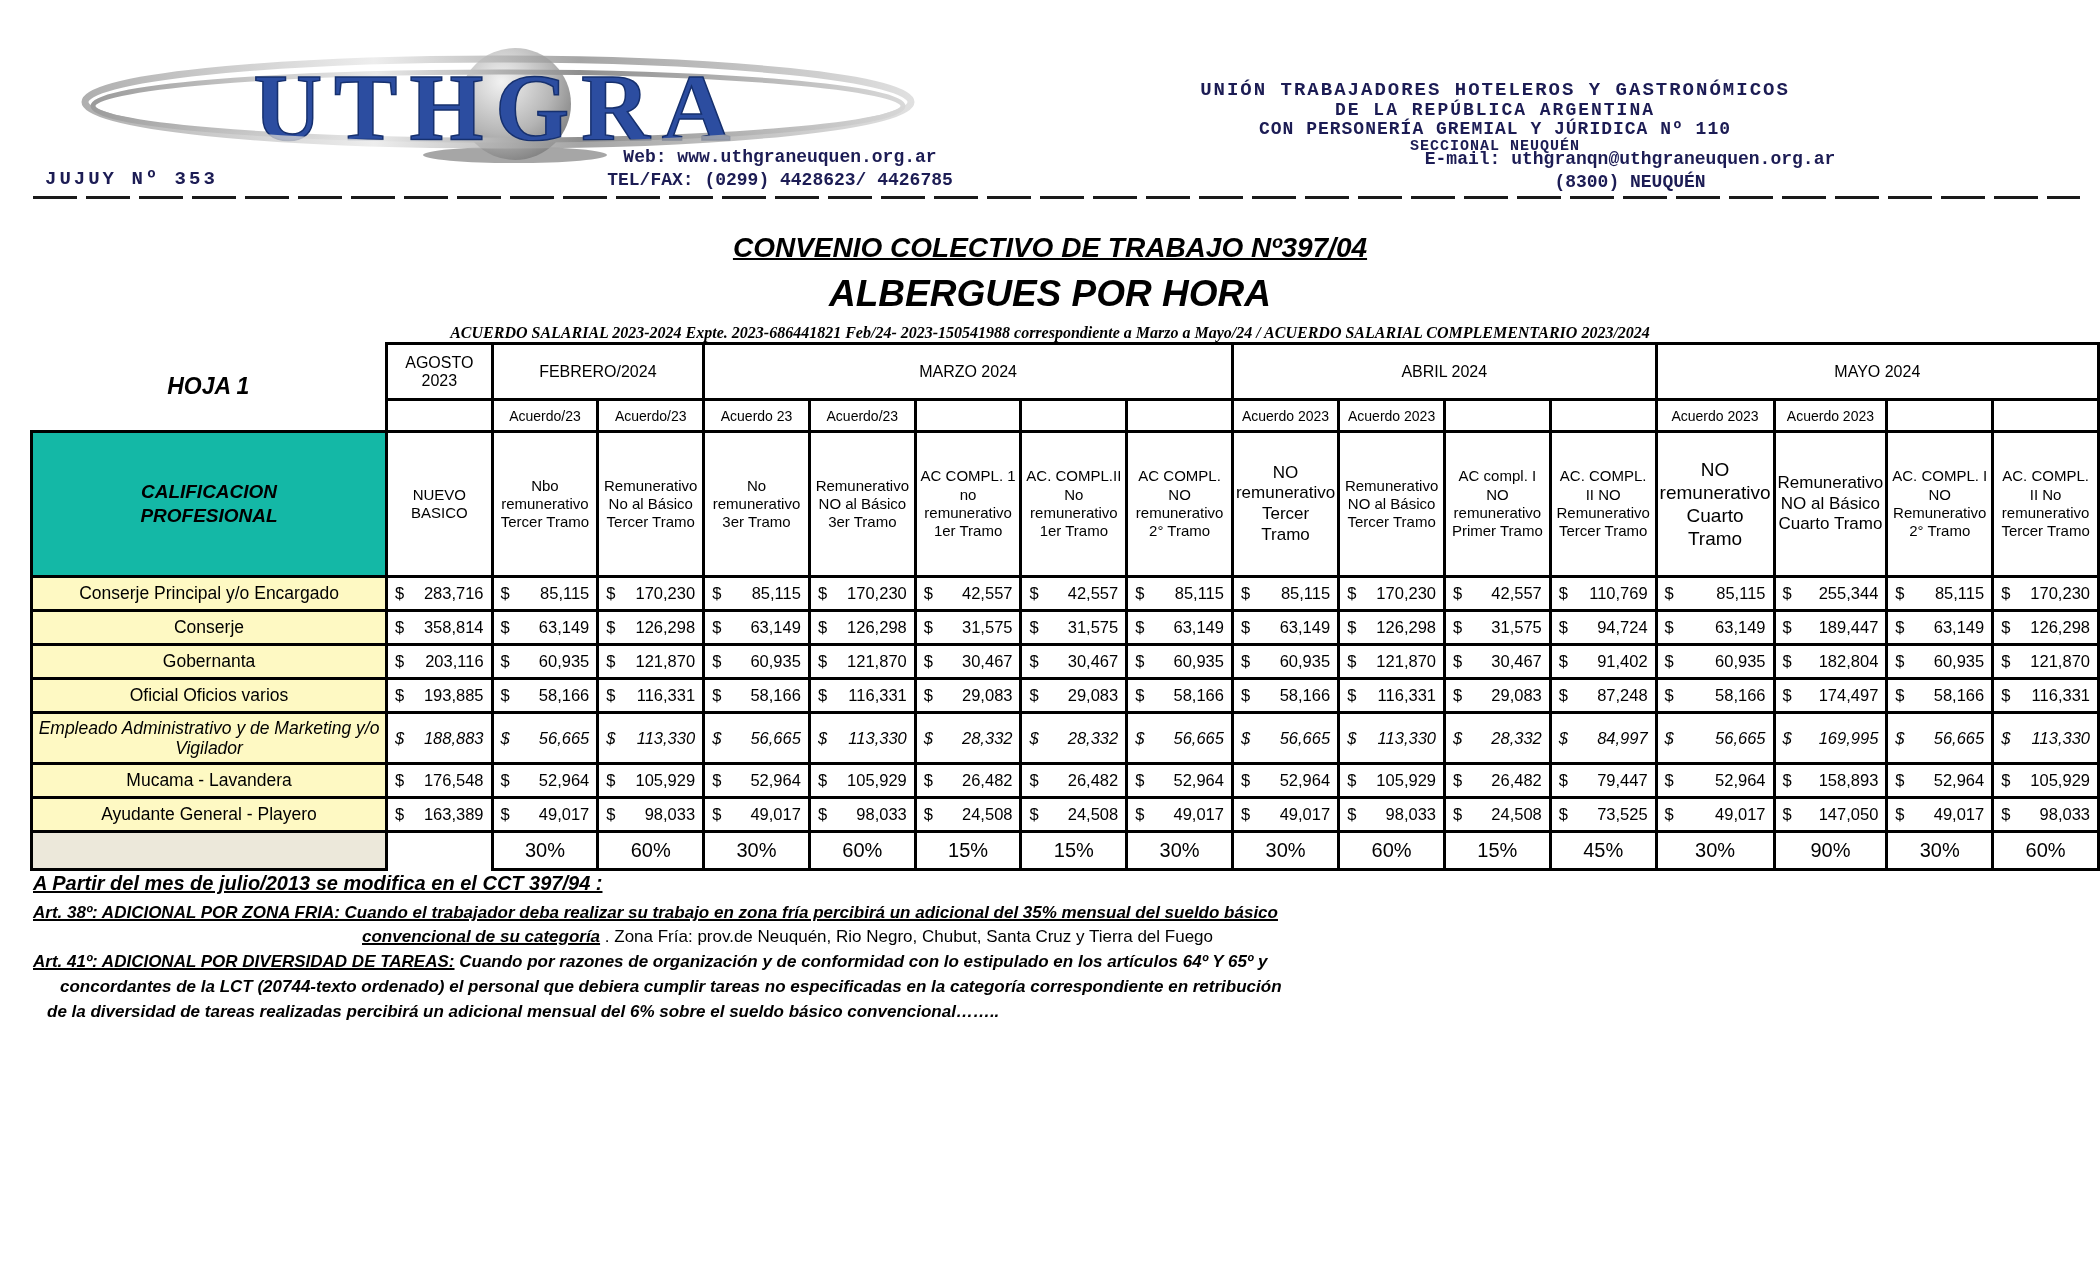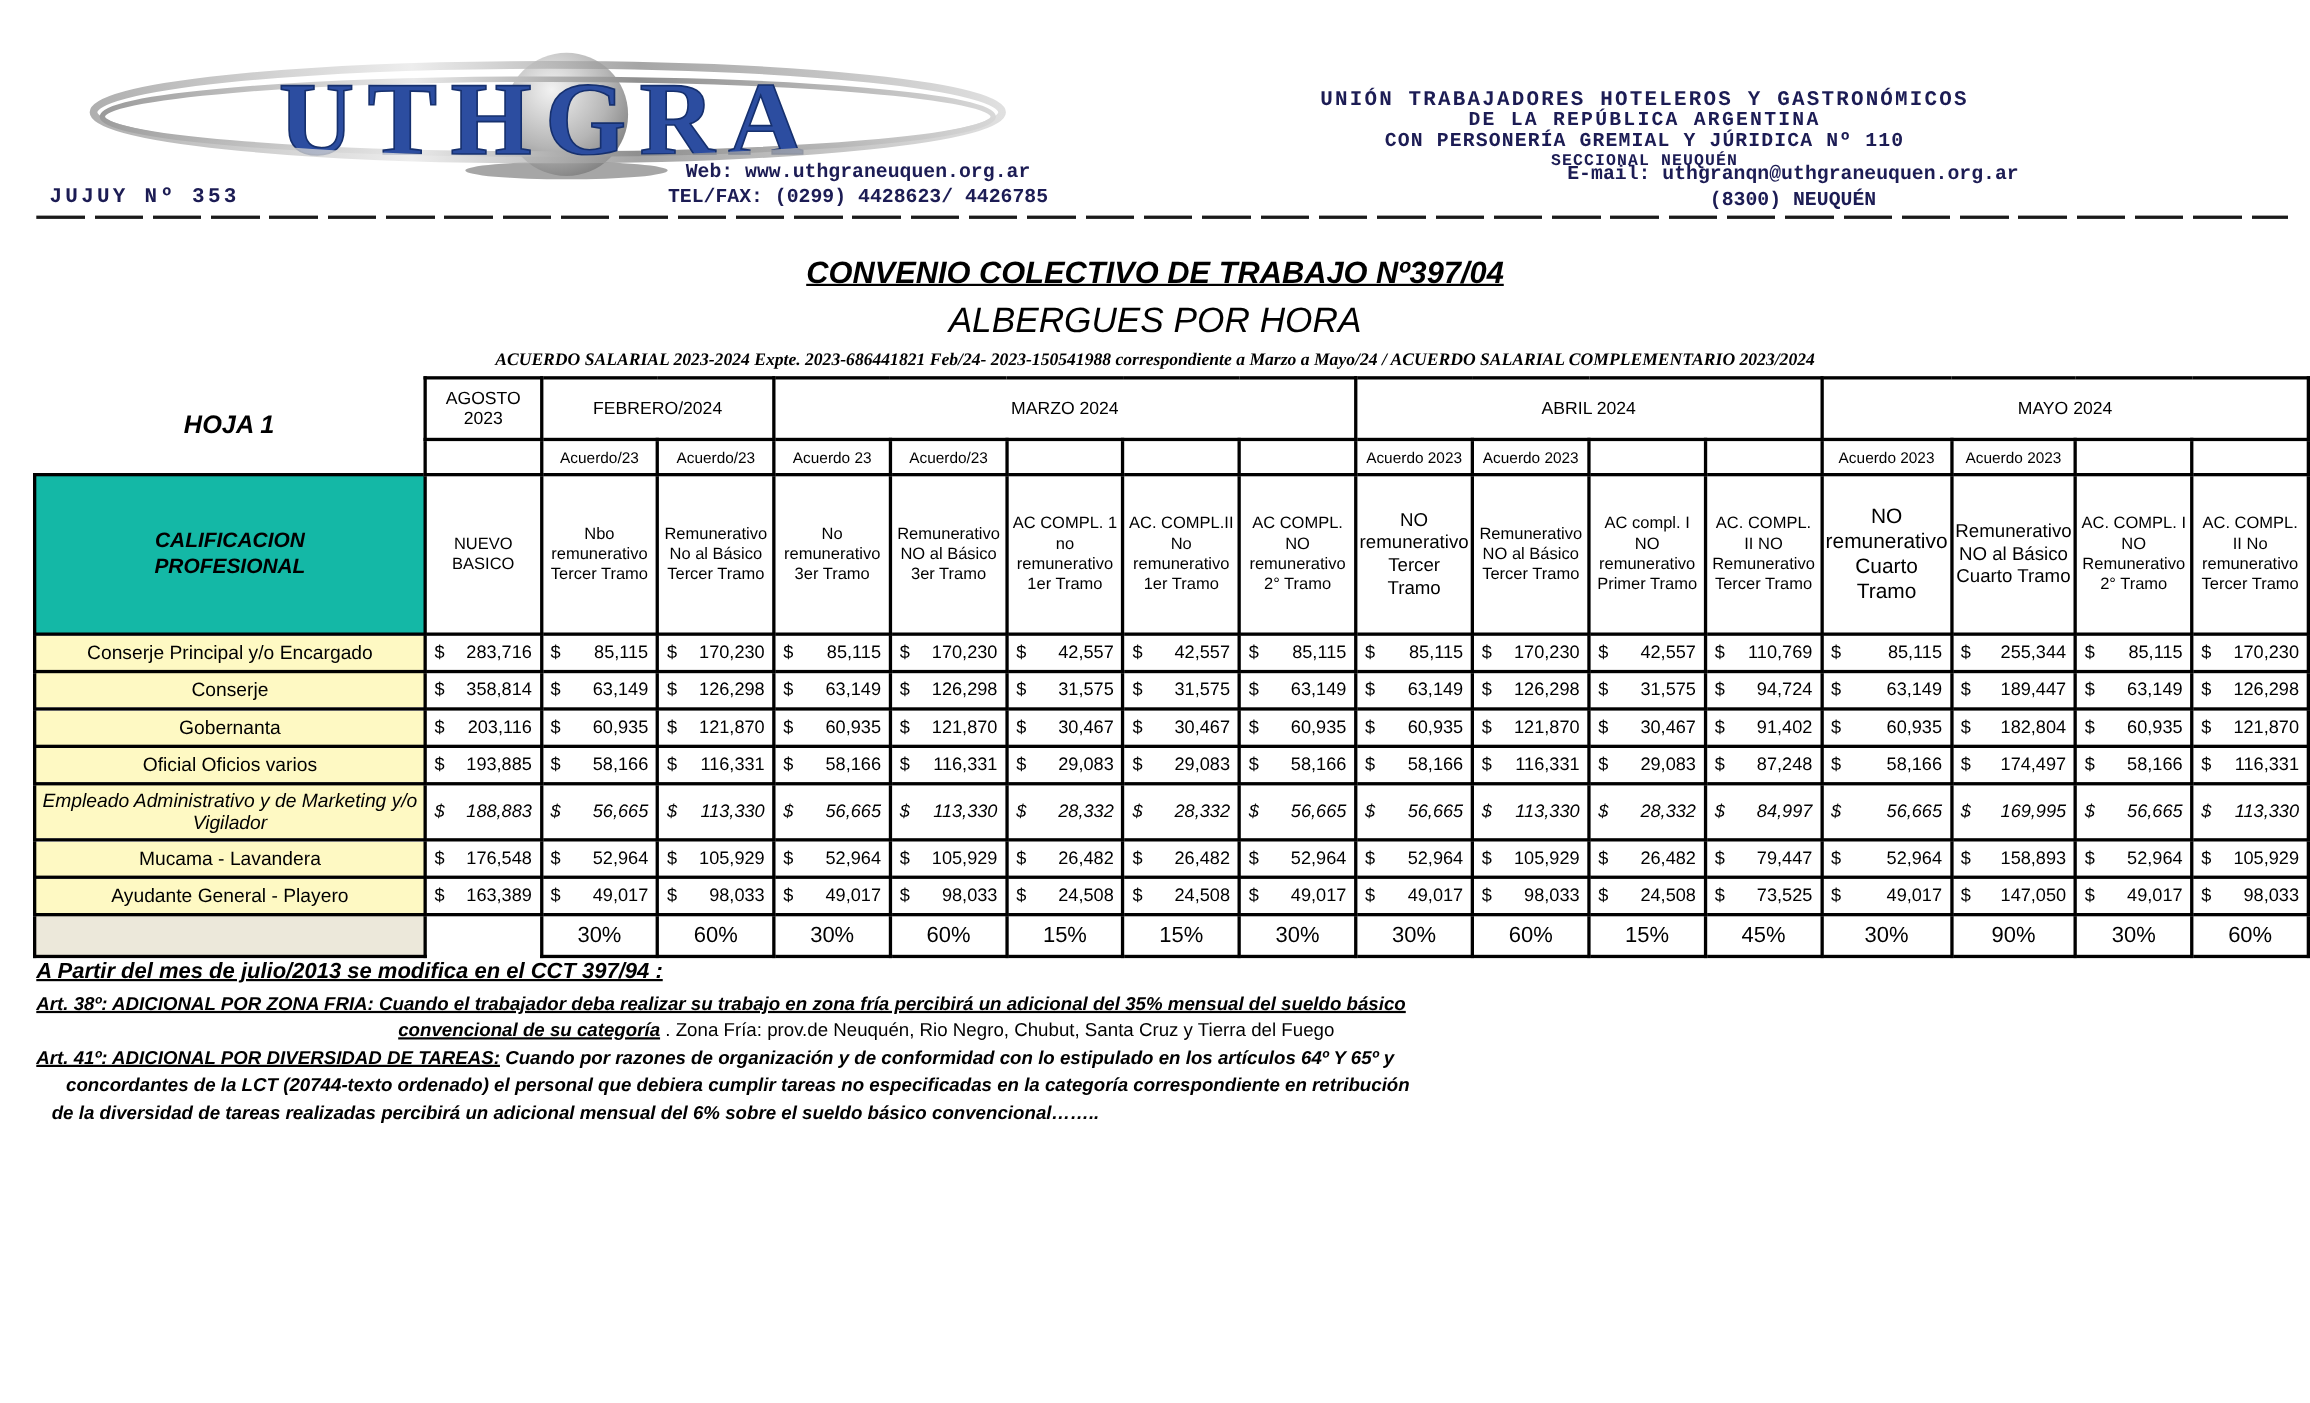--- a/index.html
+++ b/index.html
@@ -17,21 +17,21 @@
   .org-l4 { font-size:15px; letter-spacing:1px; }
   .webtel { position:absolute; left:510px; top:146px; width:540px; text-align:center; line-height:1.25; font-size:18px; }
   .emailblock { position:absolute; left:1230px; top:148px; width:800px; text-align:center; line-height:1.25; font-size:18px; }
   .jujuy { position:absolute; left:45px; top:168px; font-size:19px; letter-spacing:3px; }
   .dashline { position:absolute; left:33px; top:196px; width:2047px; height:3px;
               background:repeating-linear-gradient(90deg,#1a1a1a 0 44px, transparent 44px 53px); }
 
   
   .titleblock { position:absolute; left:0; top:220px; width:2100px; text-align:center; }
   .doc-title { font-size:28px; font-weight:bold; font-style:italic; text-decoration:underline; text-decoration-thickness:2px;margin-top:12px; }
-  .doc-subtitle { margin-top:9px; font-size:32px; font-weight:normal; font-style:italic; }
+  .doc-subtitle { margin-top:9px; font-size:37px; font-weight:bold; font-style:italic; }
   .doc-acuerdo { margin-top:9px; font-family:"Liberation Serif",serif; font-size:16px; font-weight:bold; font-style:italic; }
 
   
   table#salary-table { position:absolute; left:30px; top:342px; border-collapse:collapse; table-layout:fixed; background:#fff; }
   #salary-table th, #salary-table td { border:3px solid #000; text-align:center; vertical-align:middle; font-weight:normal; padding:1px 2px; overflow:hidden; }
   #salary-table .no-cell { border:none; background:transparent; }
   .hoja { font-weight:bold !important; font-style:italic; font-size:23px; }
   th.month { height:56px; font-size:16px; }
   th.acuerdo { height:32px; font-size:14px; }
   th.desc { height:145px; font-size:15px; line-height:1.22; }

